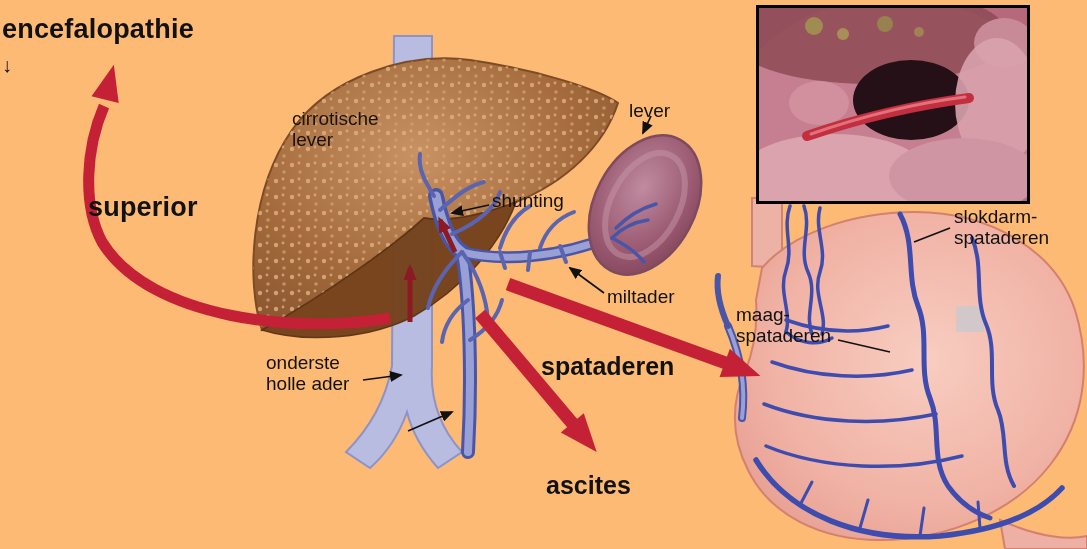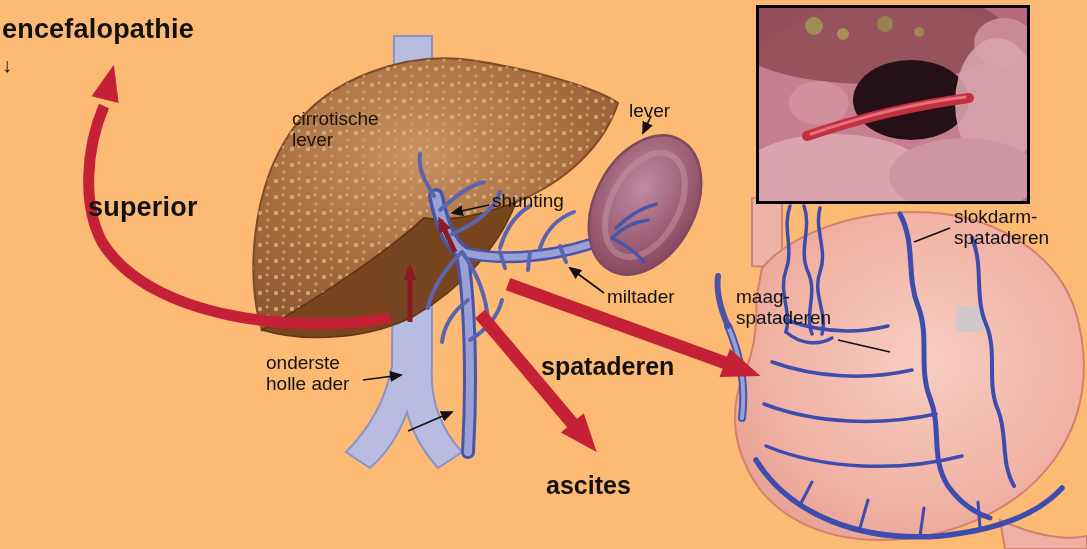--- a/index.html
+++ b/index.html
@@ -193,19 +193,19 @@
     <div class="lbl big" style="left:88px;top:192px">superior</div>
     <div class="lbl mid" style="left:292px;top:108px;color:#1b130b">cirrotische
 lever</div>
     <div class="lbl mid" style="left:629px;top:100px">lever</div>
     <div class="lbl mid" style="left:492px;top:190px">shunting</div>
     <div class="lbl mid" style="left:607px;top:286px">miltader</div>
     <div class="lbl mid" style="left:266px;top:352px">onderste
 holle ader</div>
     <div class="lbl b25" style="left:541px;top:352px">spataderen</div>
     <div class="lbl b25" style="left:546px;top:471px">ascites</div>
-    <div class="lbl mid" style="left:736px;top:286px">maag-
+    <div class="lbl mid" style="left:736px;top:304px">maag-
 spataderen</div>
     <div class="lbl mid" style="left:954px;top:206px">slokdarm-
 spataderen</div>
   </div>
 
 </div>
 
 </body></html>

